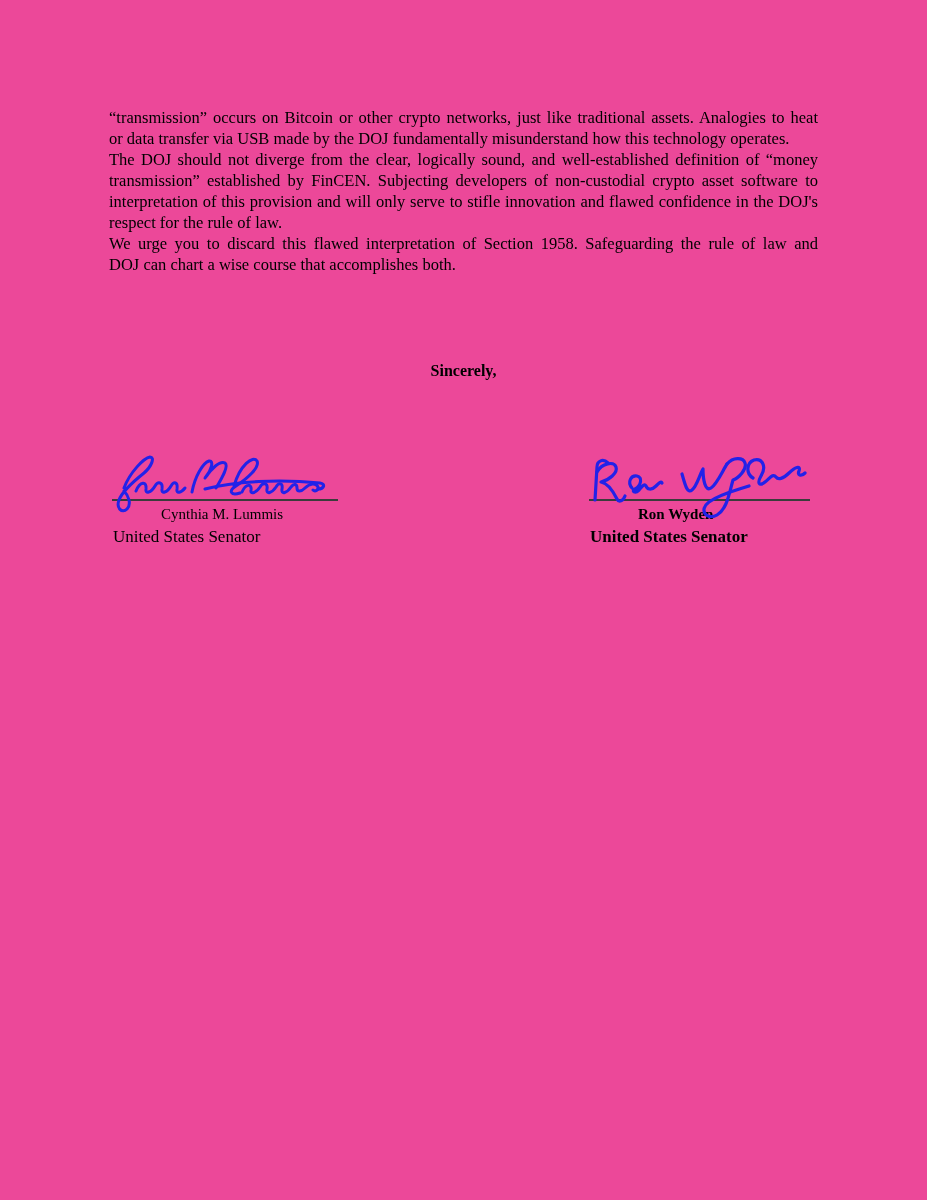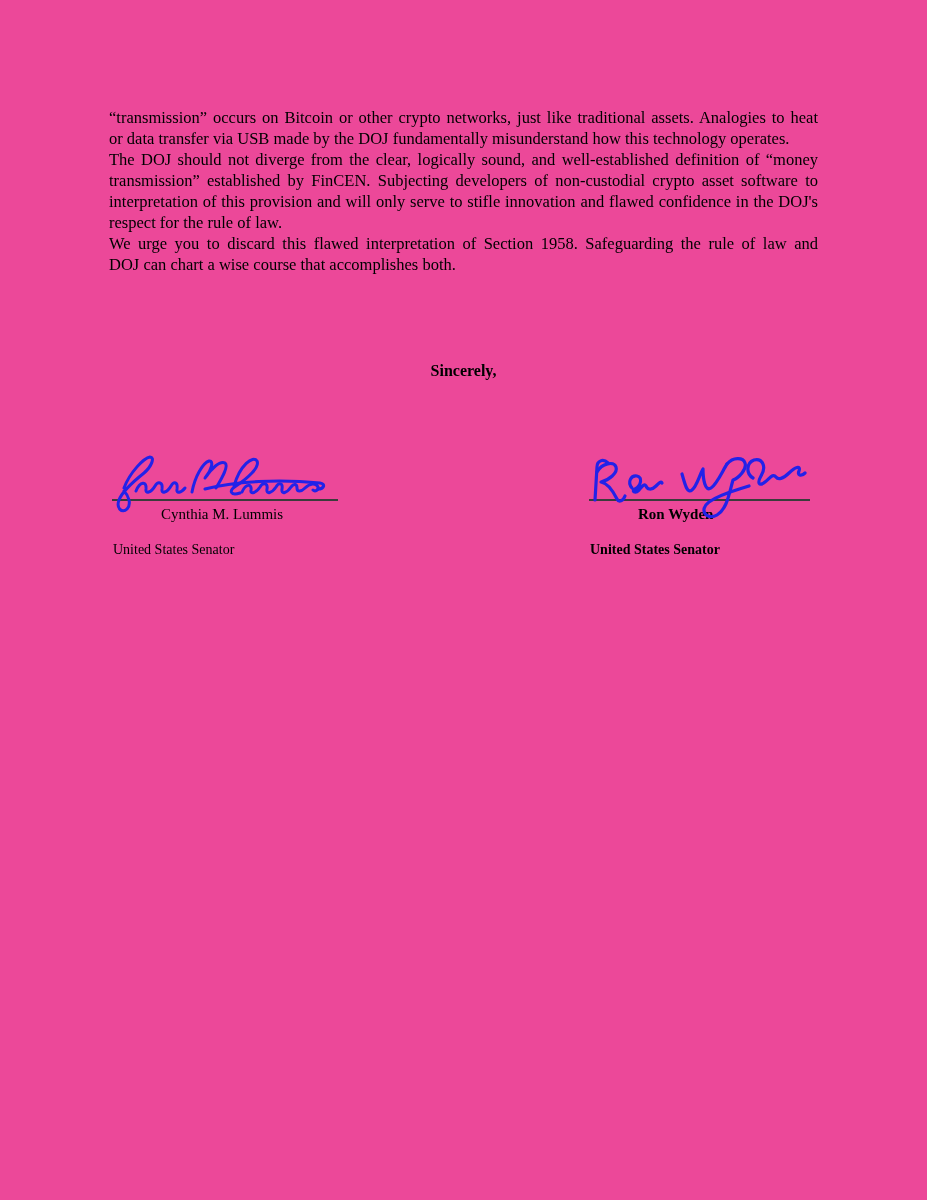--- a/index.html
+++ b/index.html
@@ -66,23 +66,23 @@
     position: absolute;
     top: 56px;
     left: 1px;
     font-size: 15px;
     line-height: 22px;
     white-space: nowrap;
     margin-left: 48px;
   }
   .sig-title {
     position: absolute;
-    top: 92px;
+    top: 79px;
     left: 1px;
-    font-size: 14px;
+    font-size: 17px;
     line-height: 22px;
     white-space: nowrap;
   }
 </style>
 </head>
 <body>
 
 <div class="page">
 
   <div class="content">

